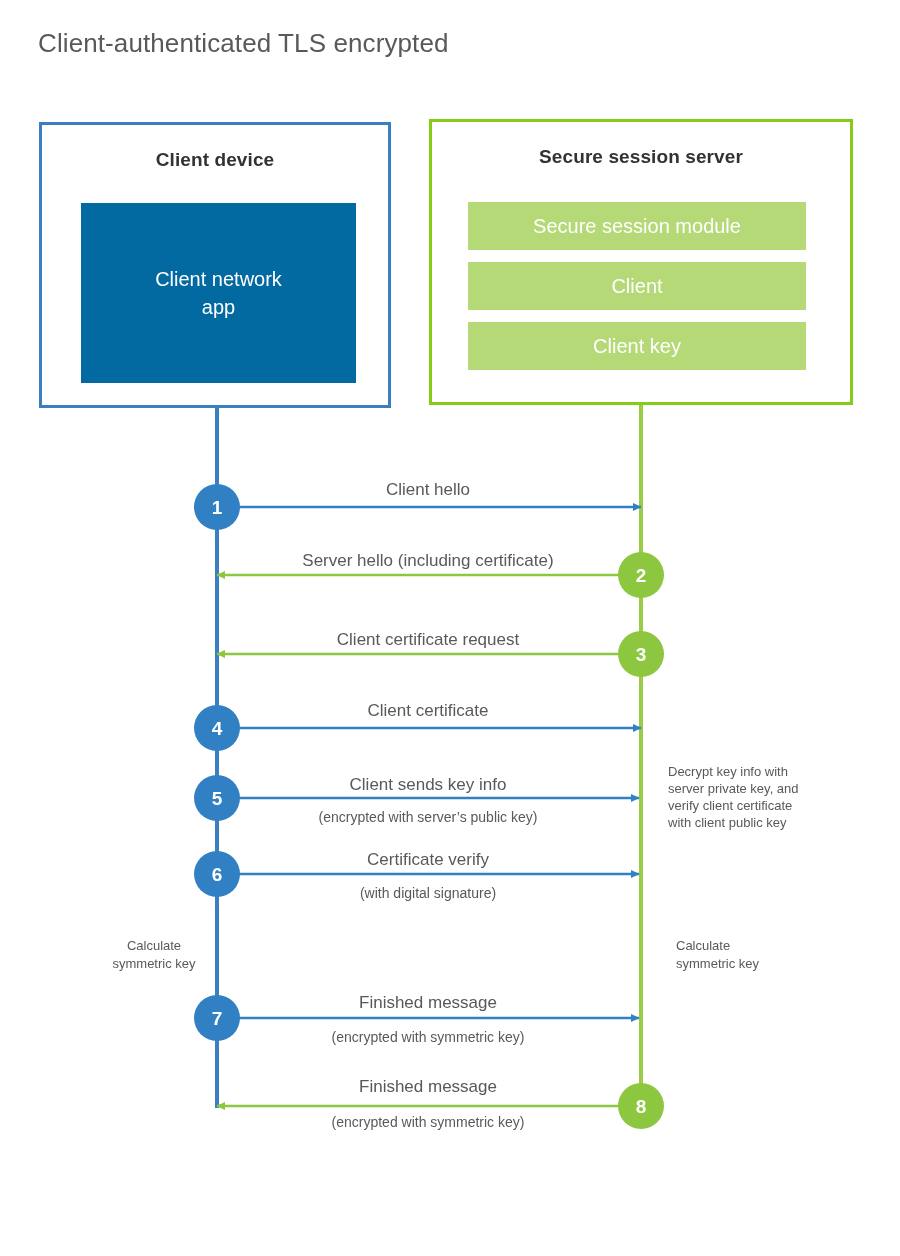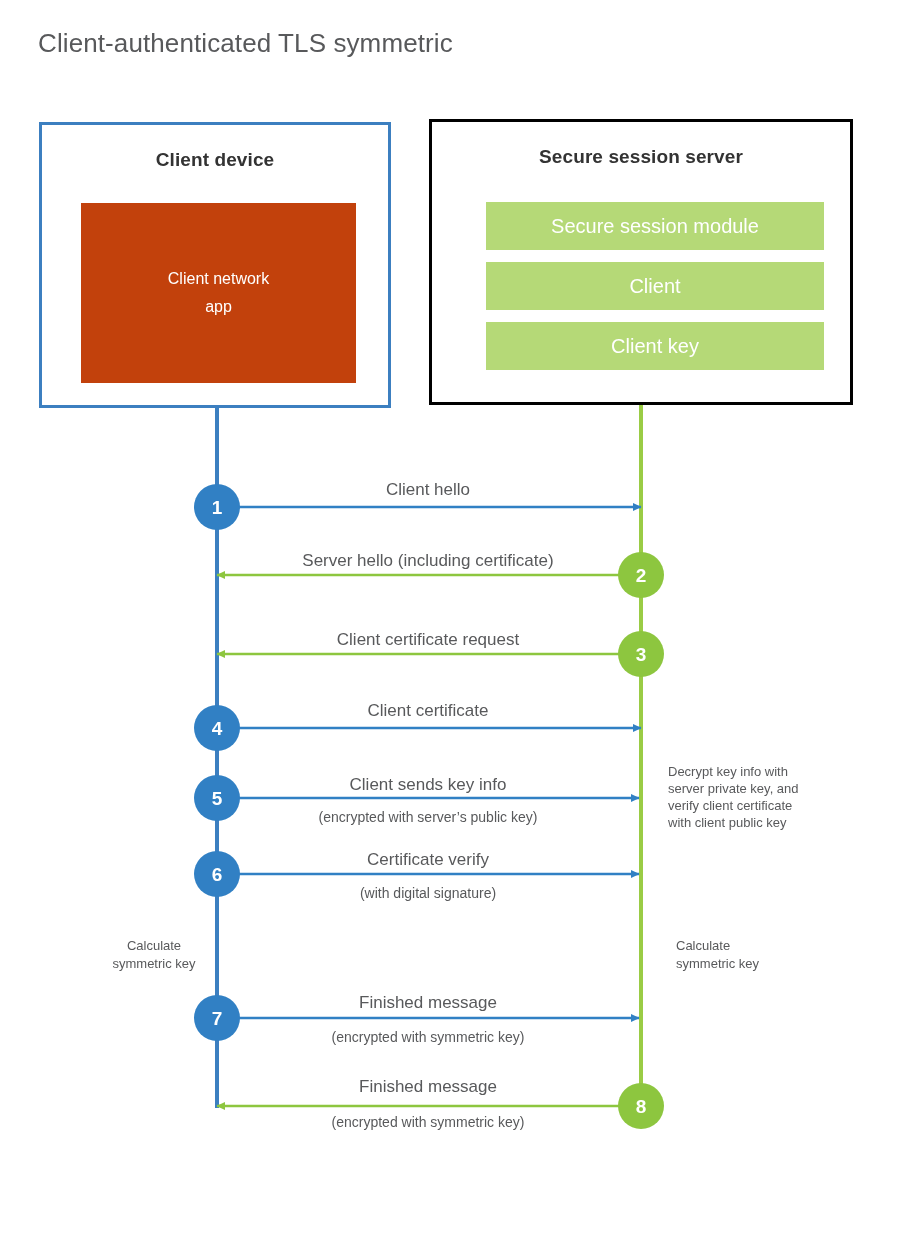--- a/index.html
+++ b/index.html
@@ -42,48 +42,48 @@
     top: 122px;
     width: 352px;
     height: 286px;
     border: 3px solid #3c7fc0;
   }
   #server-box {
     left: 429px;
     top: 119px;
     width: 424px;
     height: 286px;
-    border: 3px solid #000000;
+    border: 3px solid #84cc16;
   }
   .party-title {
     text-align: center;
     font-size: 19px;
     font-weight: bold;
     color: #333333;
     margin-top: 24px;
     letter-spacing: 0.1px;
   }
   .client-app-block {
     position: absolute;
     left: 39px;
     top: 78px;
     width: 275px;
     height: 180px;
-    background: #c2410c;
+    background: #0369a1;
     color: #ffffff;
-    font-size: 16px;
+    font-size: 20px;
     line-height: 28px;
     display: flex;
     align-items: center;
     justify-content: center;
     text-align: center;
   }
   .server-stack {
     position: absolute;
-    left: 54px;
+    left: 36px;
     top: 80px;
     width: 338px;
   }
   .server-module {
     background: #b5d977;
     color: #ffffff;
     font-size: 20px;
     height: 48px;
     line-height: 48px;
     text-align: center;
@@ -117,21 +117,21 @@
     font-size: 19px;
     font-weight: bold;
     fill: #ffffff;
   }
 </style>
 </head>
 <body>
 
 <div id="diagram-root">
 
-  <div class="page-title">Client-authenticated TLS symmetric</div>
+  <div class="page-title">Client-authenticated TLS encrypted</div>
 
   <div class="party-box" id="client-box">
     <div class="party-title">Client device</div>
     <div class="client-app-block">
       <span>
         <span>Client network</span><br>
         <span>app</span>
       </span>
     </div>
   </div>

